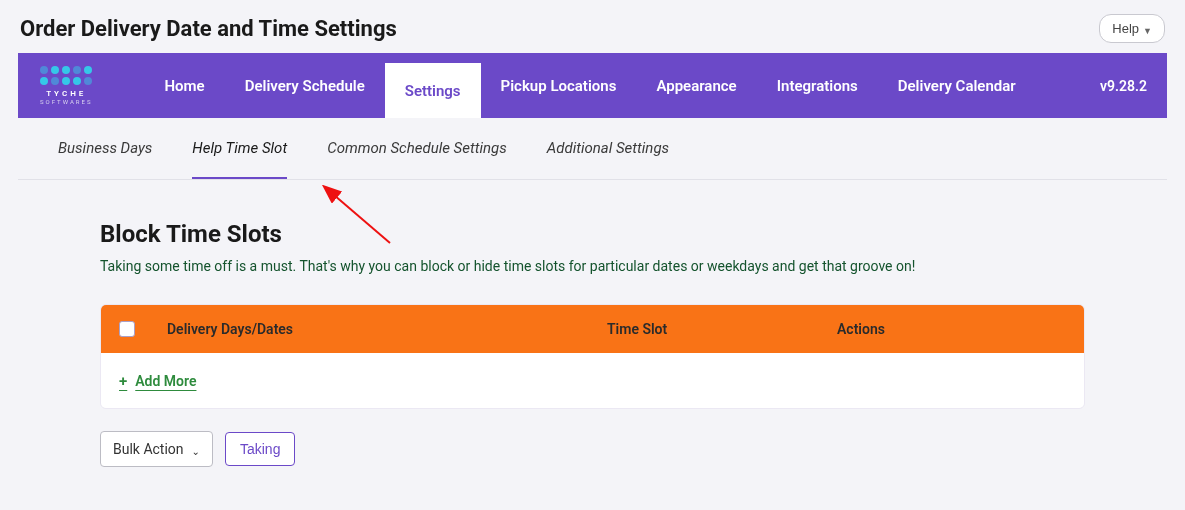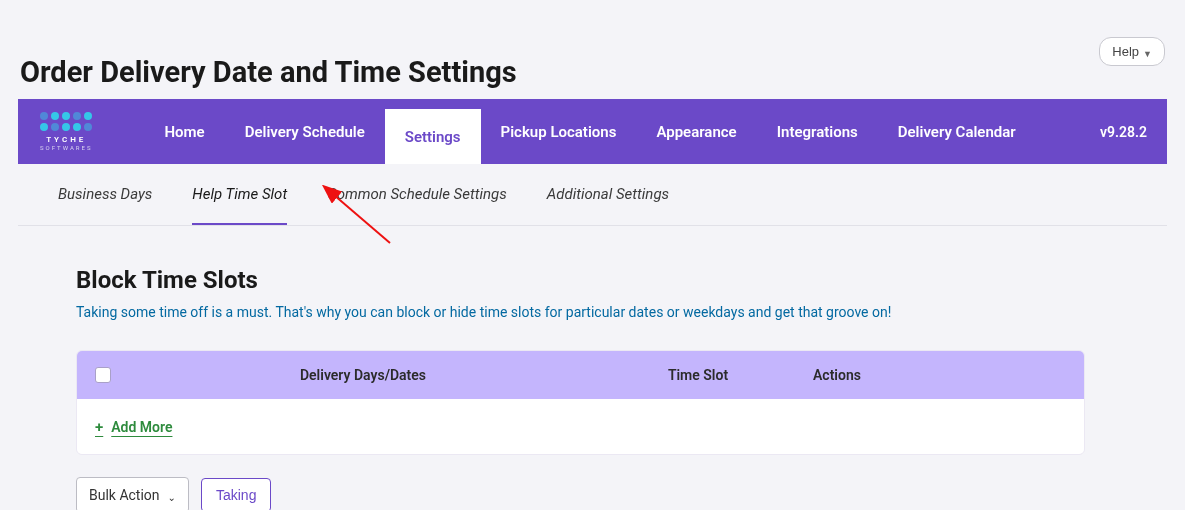--- a/index.html
+++ b/index.html
@@ -10,24 +10,23 @@
     width: 1185px;
     min-height: 510px;
   }
   .top-bar {
     display: flex;
     justify-content: space-between;
     align-items: center;
     padding: 14px 20px 10px 20px;
   }
   .page-title {
-    font-size: 29px;
+    font-size: 22px;
     font-weight: 700;
     color: #1a1a1a;
-    margin-top: 41px;
   }
   .help-btn {
     background: #fff;
     border: 1px solid #c9c9d0;
     border-radius: 12px;
     padding: 6px 12px;
     font-size: 13px;
     color: #444;
     cursor: pointer;
     display: flex;
@@ -132,44 +131,43 @@
     border-bottom: 2px solid #6b49c8;
     color: #1a1a1a;
   }
   .arrow-annotation {
     position: absolute;
     left: 322px;
     top: 185px;
     pointer-events: none;
   }
   .content {
-    padding: 40px 100px 20px 76px;
+    padding: 40px 100px 20px 100px;
   }
   .section-title {
     font-size: 24px;
     font-weight: 700;
     color: #1a1a1a;
     margin-bottom: 10px;
   }
   .section-desc {
     font-size: 14px;
-    color: #0369a1;
+    color: #14532d;
     margin-bottom: 30px;
   }
   .table-container {
     border: 1px solid #ebe8f3;
     border-radius: 6px;
     overflow: hidden;
   }
   .table-header {
-    background: #c4b5fd;
+    background: #f97316;
     display: flex;
     align-items: center;
     padding: 16px 18px;
-    text-align: center;
   }
   .checkbox {
     width: 16px;
     height: 16px;
     border: 1.5px solid #a9a0c8;
     border-radius: 3px;
     background: #fff;
     cursor: pointer;
     margin-right: 32px;
     flex-shrink: 0;

